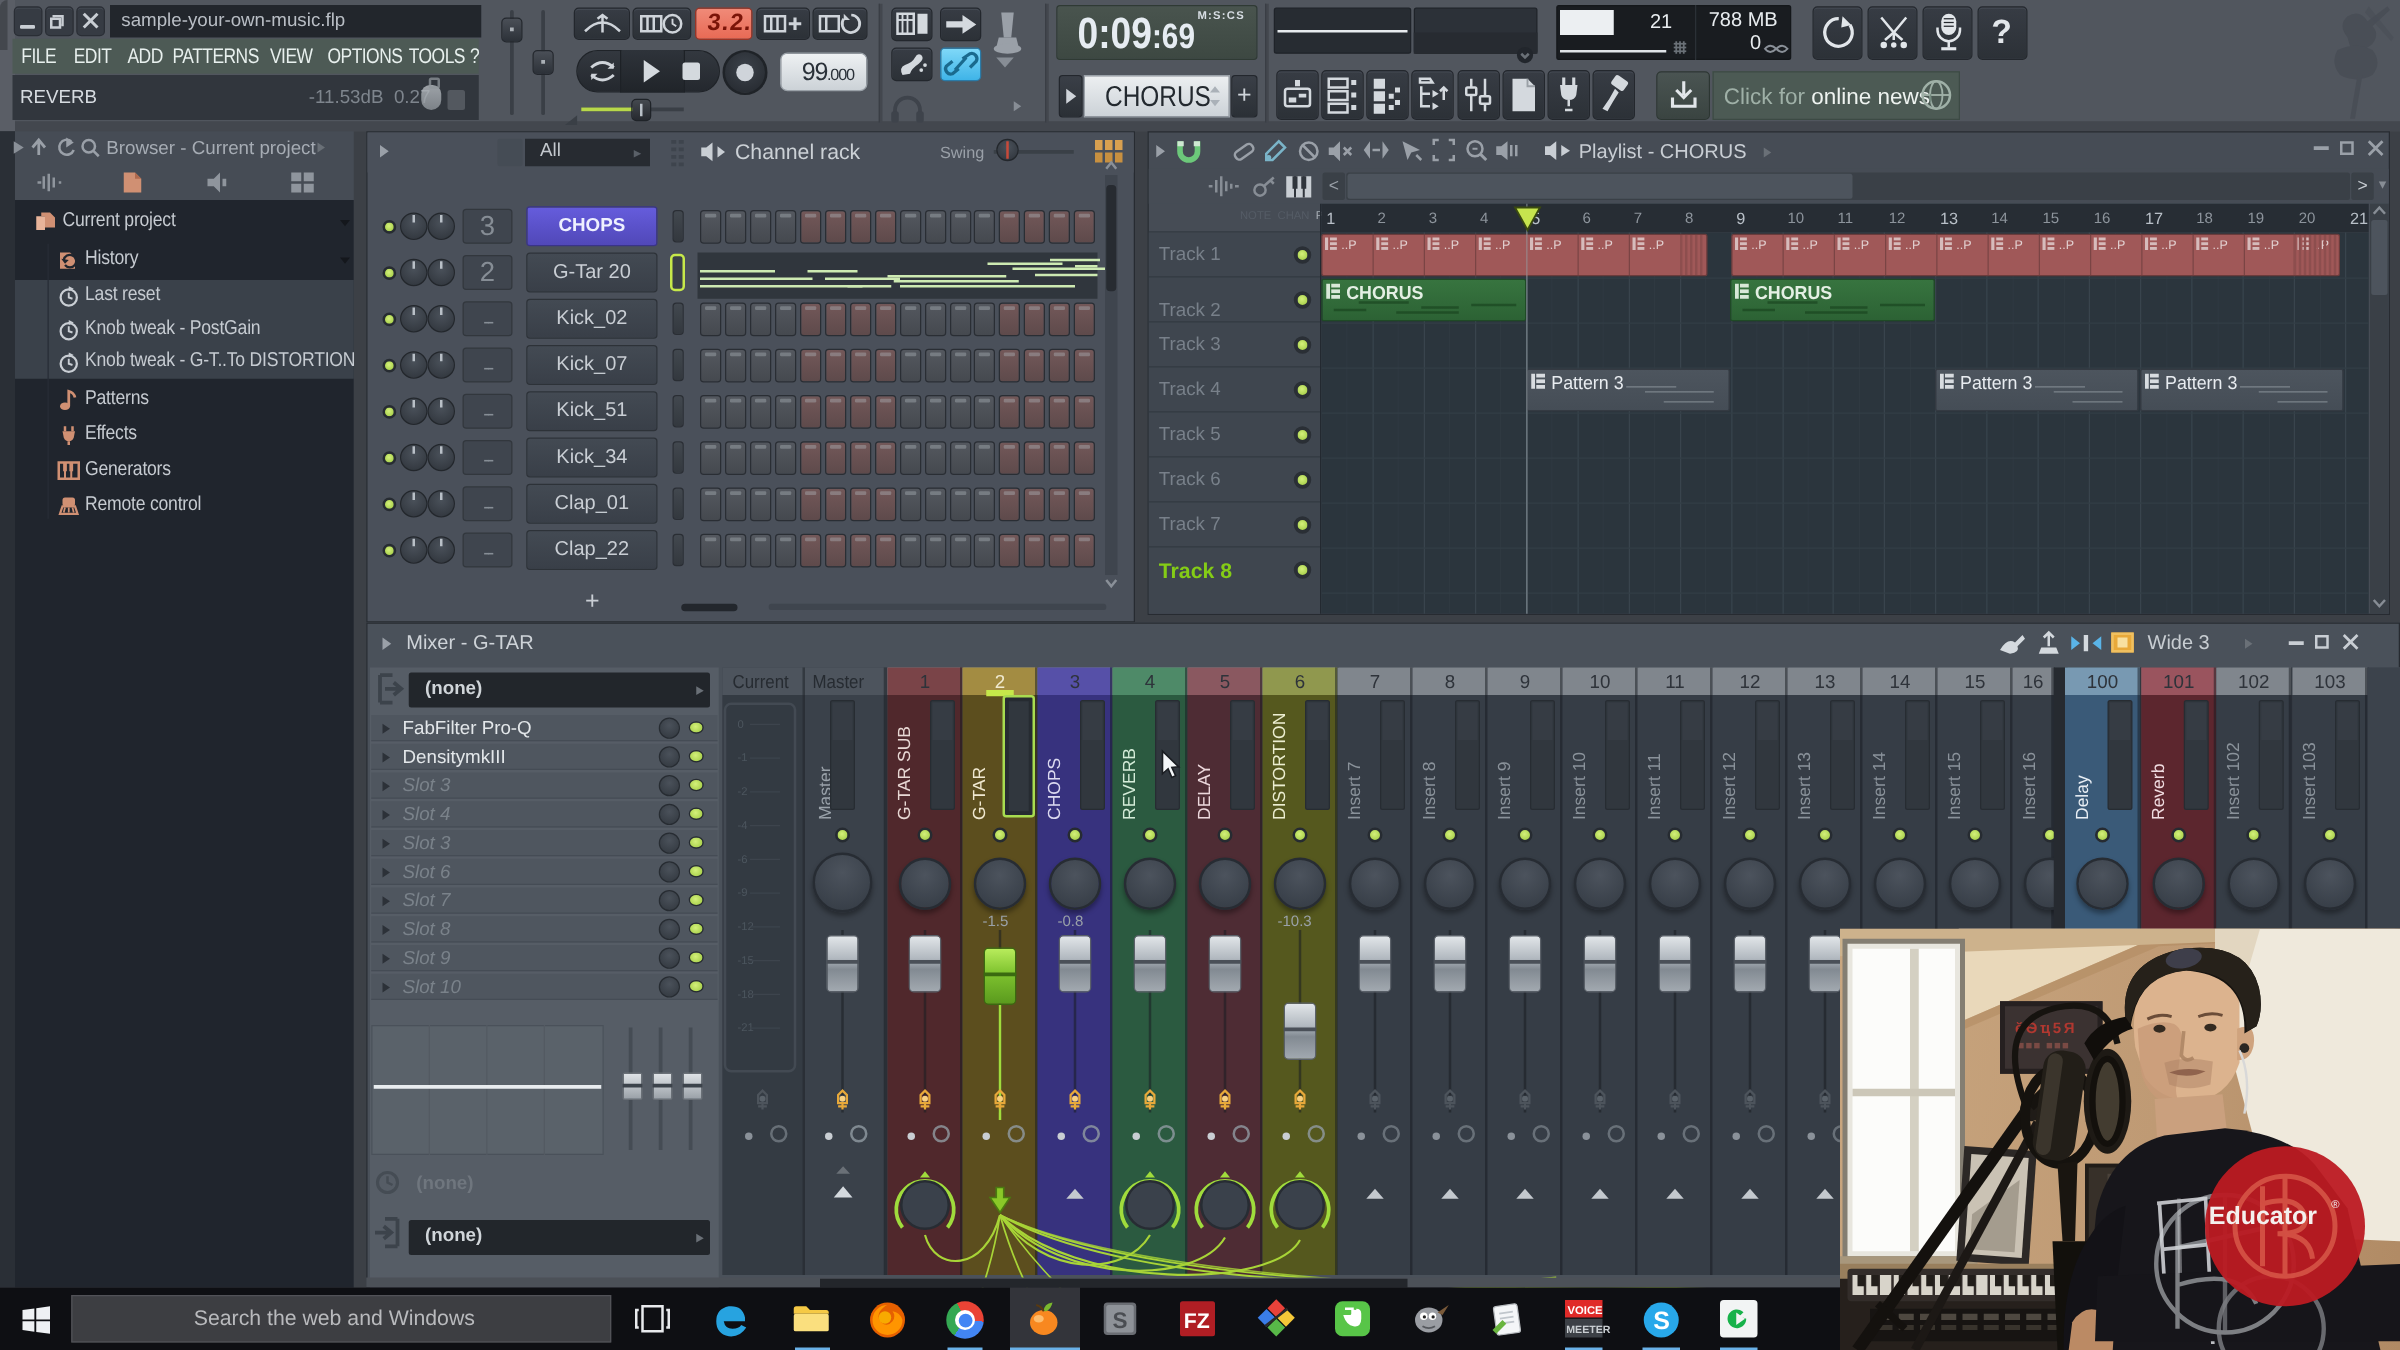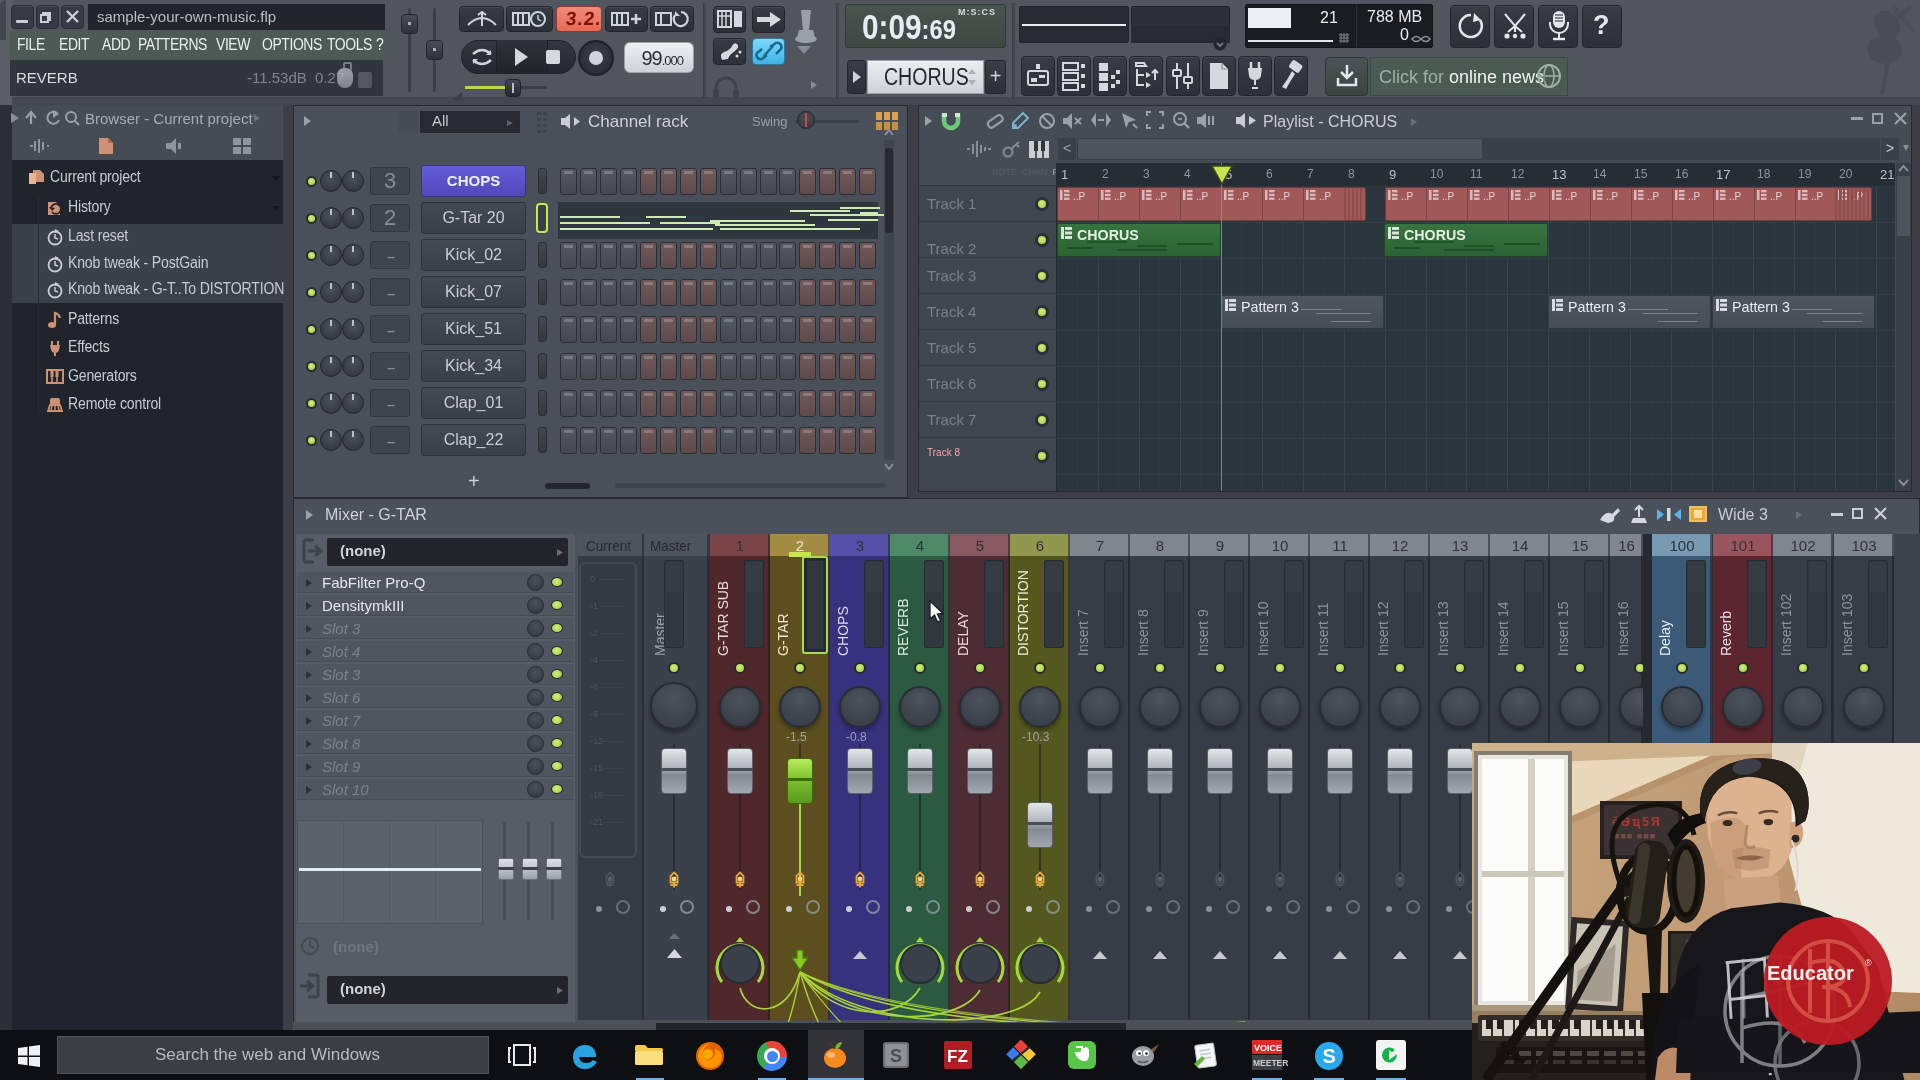--- a/index.html
+++ b/index.html
@@ -937,21 +937,21 @@
 <div style="left:919px;top:293px;width:138px;height:1px;background:#333a42;"></div>
 <div class="tx" style="left:927px;top:339px;color:#78808a;font-size:15px;">Track 5</div>
 <div style="left:1035px;top:341px;width:14px;height:14px;background:radial-gradient(circle at 45% 40%,#d4f07a,#9cc83e);border:3px solid #2a2f35;border-radius:50%;"></div>
 <div style="left:919px;top:329px;width:138px;height:1px;background:#333a42;"></div>
 <div class="tx" style="left:927px;top:375px;color:#78808a;font-size:15px;">Track 6</div>
 <div style="left:1035px;top:377px;width:14px;height:14px;background:radial-gradient(circle at 45% 40%,#d4f07a,#9cc83e);border:3px solid #2a2f35;border-radius:50%;"></div>
 <div style="left:919px;top:365px;width:138px;height:1px;background:#333a42;"></div>
 <div class="tx" style="left:927px;top:411px;color:#78808a;font-size:15px;">Track 7</div>
 <div style="left:1035px;top:413px;width:14px;height:14px;background:radial-gradient(circle at 45% 40%,#d4f07a,#9cc83e);border:3px solid #2a2f35;border-radius:50%;"></div>
 <div style="left:919px;top:401px;width:138px;height:1px;background:#333a42;"></div>
-<div class="tx" style="left:927px;top:447px;color:#fca5a5;font-size:10px;">Track 8</div>
+<div class="tx" style="left:927px;top:447px;color:#84cc16;font-size:17px;font-weight:bold;">Track 8</div>
 <div style="left:1035px;top:449px;width:14px;height:14px;background:radial-gradient(circle at 45% 40%,#d4f07a,#9cc83e);border:3px solid #2a2f35;border-radius:50%;"></div>
 <div style="left:919px;top:437px;width:138px;height:1px;background:#333a42;"></div>
 <div style="left:1056px;top:163px;width:1px;height:328px;background:#232930;"></div>
 <div style="left:1057px;top:187px;width:309px;height:34px;background:#a05858;border:1px solid #6b3c3c;border-radius:2px;"></div>
 <div style="left:1098px;top:188px;width:1px;height:32px;background:#7a4444;"></div>
 <div style="left:1139px;top:188px;width:1px;height:32px;background:#7a4444;"></div>
 <div style="left:1180px;top:188px;width:1px;height:32px;background:#7a4444;"></div>
 <div style="left:1221px;top:188px;width:1px;height:32px;background:#7a4444;"></div>
 <div style="left:1262px;top:188px;width:1px;height:32px;background:#7a4444;"></div>
 <div style="left:1303px;top:188px;width:1px;height:32px;background:#7a4444;"></div>

